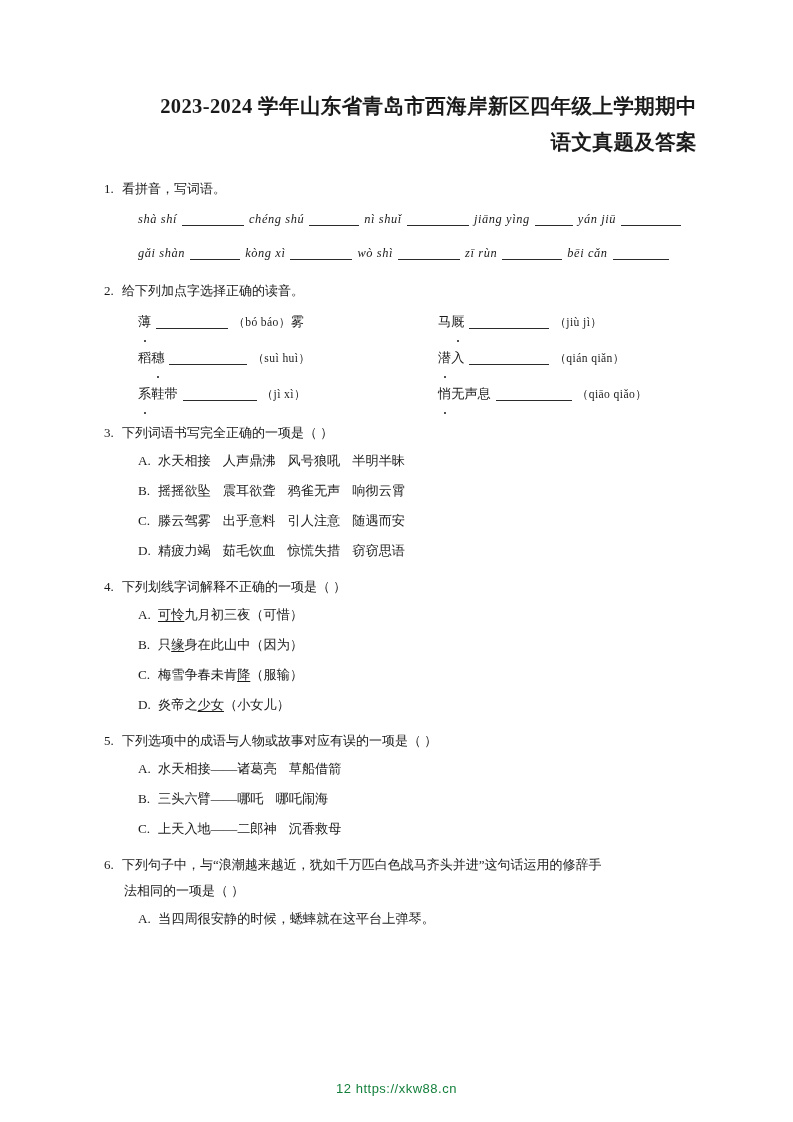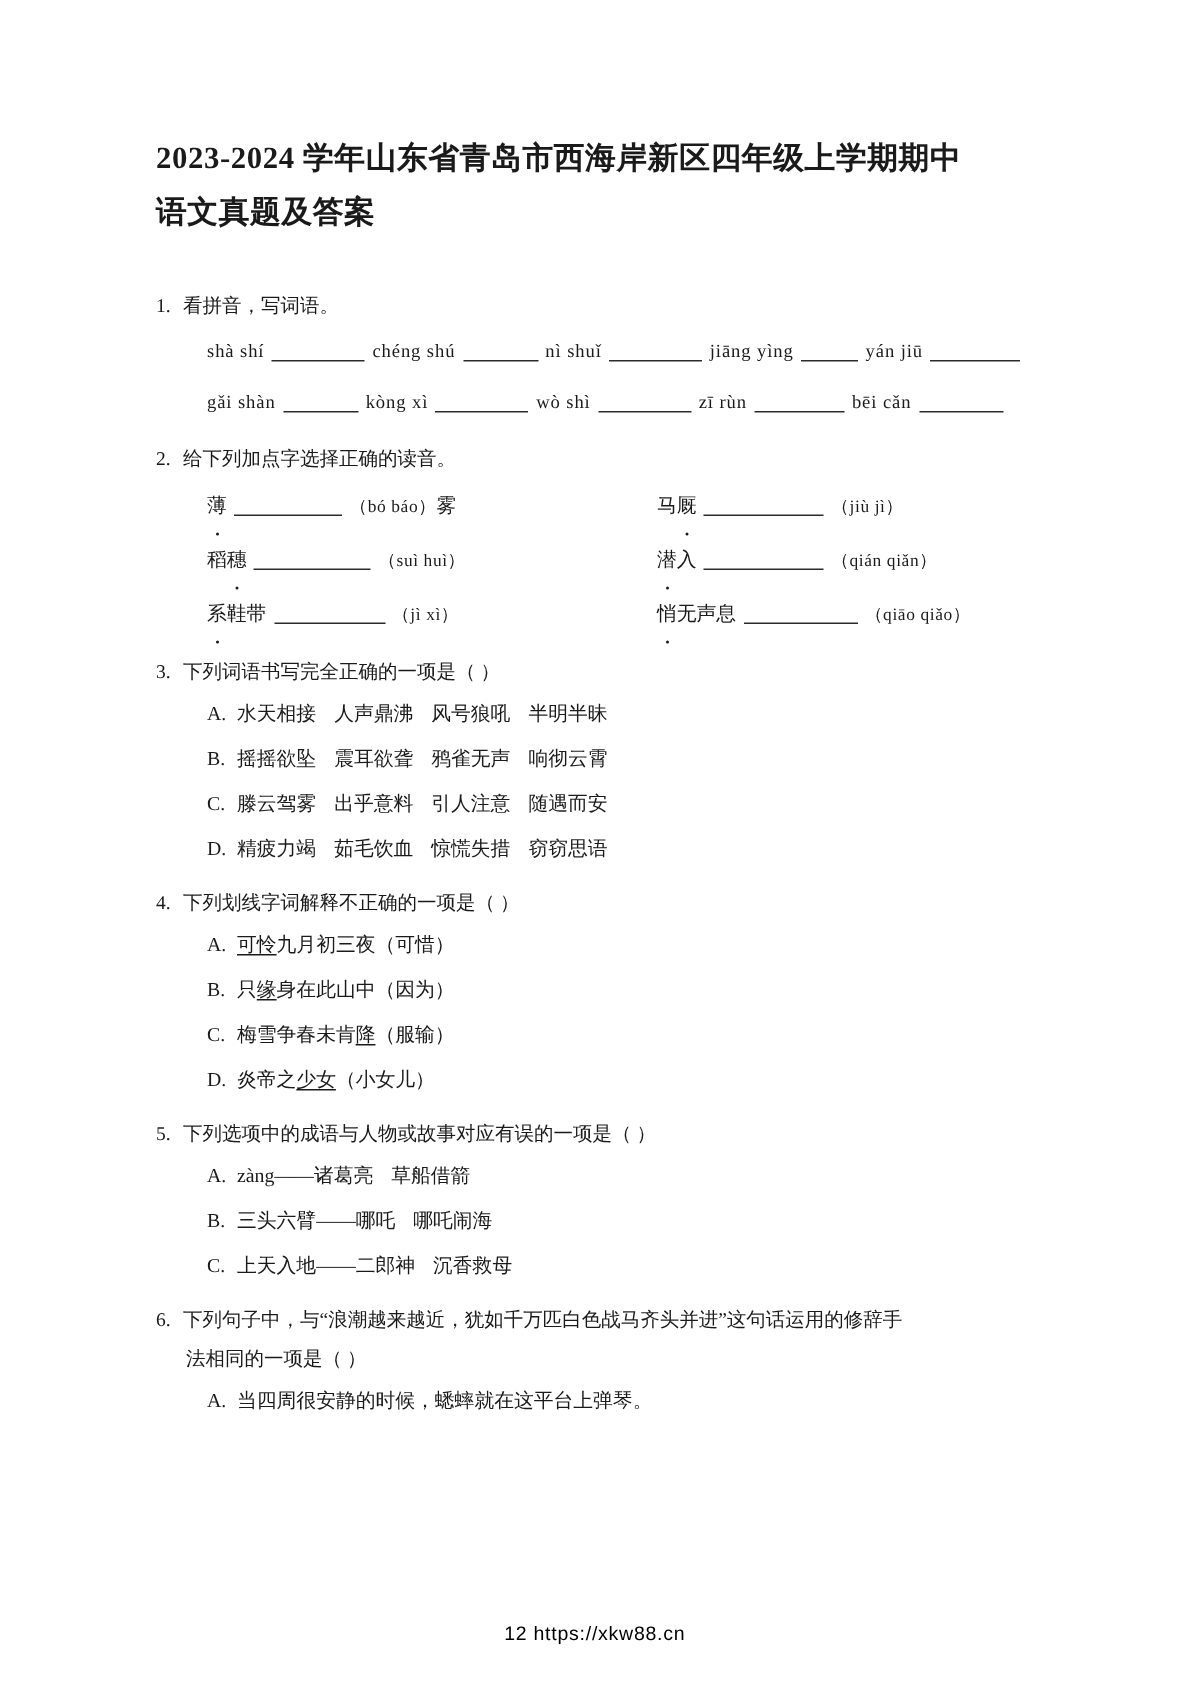--- a/index.html
+++ b/index.html
@@ -17,26 +17,26 @@
   }
   .page {
     position: absolute;
     left: 0; top: 0;
     width: 793px;
     height: 1122px;
     box-sizing: border-box;
     padding: 88px 96px 0 104px;
   }
   .doc-title {
-    text-align: left;
+    text-align: right;
     font-size: 20.5px;
     font-weight: bold;
     line-height: 36px;
     letter-spacing: 0.4px;
-    margin: 0 0 31px 0;
+    margin: 0 0 16px 0;
     font-family: "Liberation Serif", "DejaVu Serif", serif;
   }
   .doc-title .line { display: block; }
 
   .q {
     margin: 0 0 2px 0;
   }
   .q-stem {
     font-size: 13px;
     line-height: 26px;
@@ -65,20 +65,21 @@
   
   .py-row {
     font-size: 12.4px;
     line-height: 34px;
     padding-left: 34px;
     white-space: nowrap;
     font-family: "Liberation Serif", "DejaVu Serif", serif;
   }
   .py {
     letter-spacing: 0.6px;
+    font-style: italic;
   }
   .blank {
     display: inline-block;
     border-bottom: 1px solid #2b2b2b;
     vertical-align: -3px;
     margin: 0 5px;
   }
 
   
   .grid2 {
@@ -114,21 +115,21 @@
 
   .spacer-sm { height: 6px; }
 
   .footer {
     position: absolute;
     left: 0;
     bottom: 26px;
     width: 793px;
     text-align: center;
     font-size: 13px;
-    color: #000000;
+    color: #15803d;
     font-family: "Liberation Sans", sans-serif;
     letter-spacing: 0.5px;
   }
 </style>
 </head>
 <body>
 
 <div class="page">
 
   <h1 class="doc-title">
@@ -196,21 +197,21 @@
     <div class="opt"><span class="lab">C.</span><span>梅雪争春未肯</span><span class="ul">降</span><span>（服输）</span></div>
     <div class="opt"><span class="lab">D.</span><span>炎帝之</span><span class="ul">少女</span><span>（小女儿）</span></div>
   </div>
 
   <div class="spacer-sm"></div>
 
   <div class="q">
     <p class="q-stem">
       <span class="num">5.</span><span>下列选项中的成语与人物或故事对应有误的一项是（      ）</span>
     </p>
-    <div class="opt"><span class="lab">A.</span><span>zàng——诸葛亮</span><span class="gap"></span><span>草船借箭</span></div>
+    <div class="opt"><span class="lab">A.</span><span>水天相接——诸葛亮</span><span class="gap"></span><span>草船借箭</span></div>
     <div class="opt"><span class="lab">B.</span><span>三头六臂——哪吒</span><span class="gap"></span><span>哪吒闹海</span></div>
     <div class="opt"><span class="lab">C.</span><span>上天入地——二郎神</span><span class="gap"></span><span>沉香救母</span></div>
   </div>
 
   <div class="spacer-sm"></div>
 
   <div class="q">
     <p class="q-stem">
       <span class="num">6.</span><span>下列句子中，与“浪潮越来越近，犹如千万匹白色战马齐头并进”这句话运用的修辞手</span>
       <span class="cont">法相同的一项是（      ）</span>

